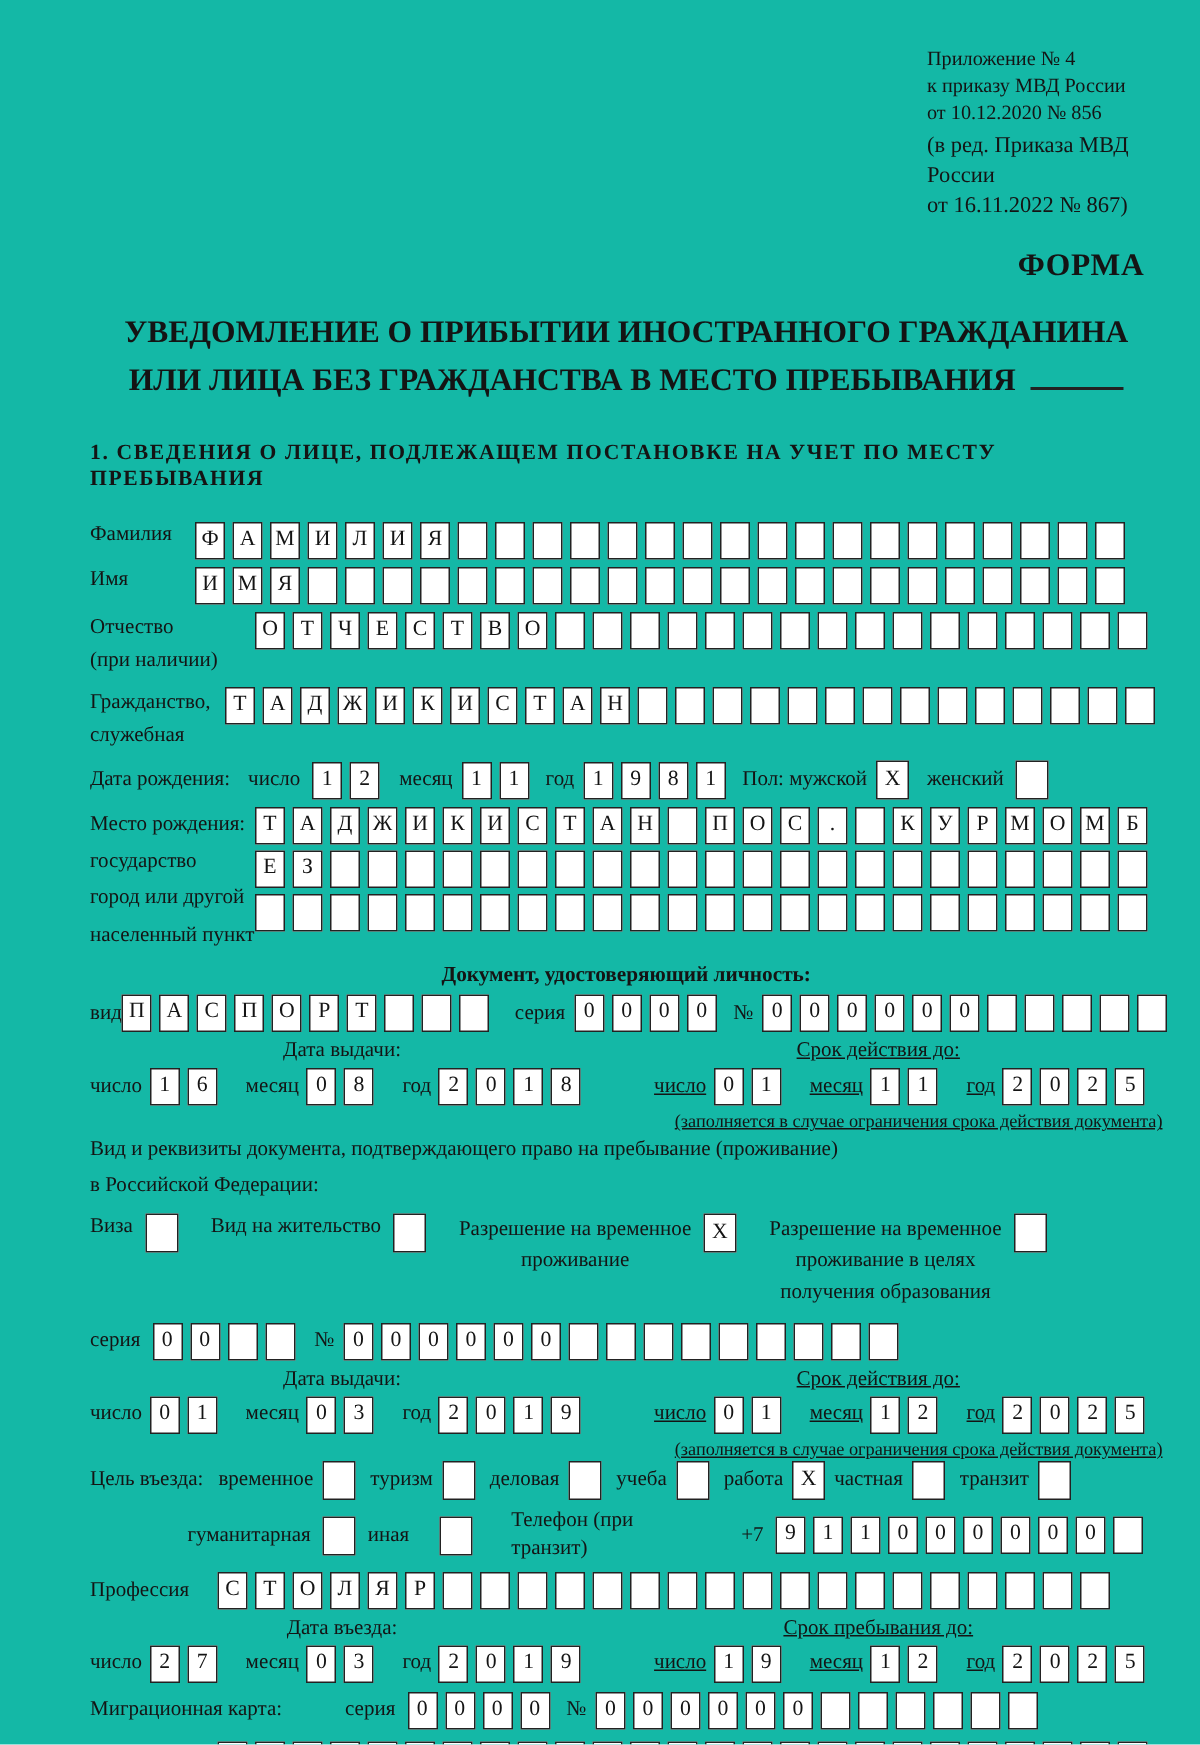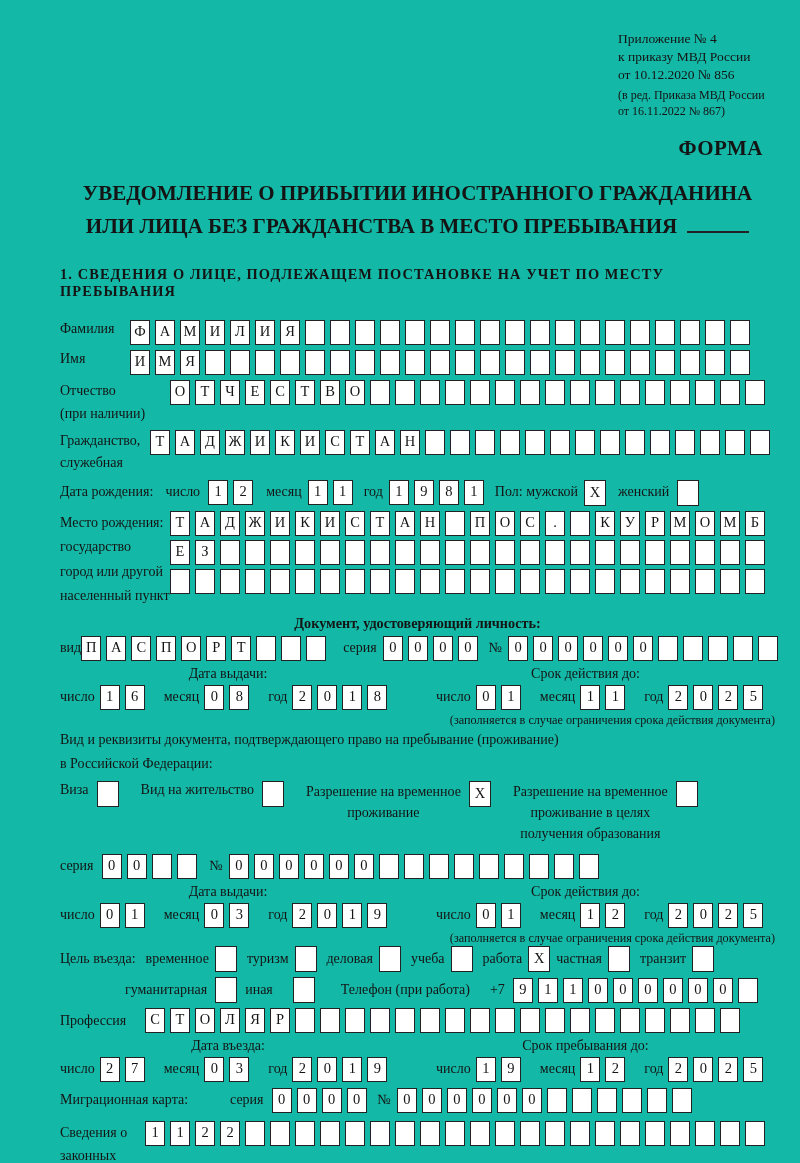--- a/index.html
+++ b/index.html
@@ -3,21 +3,21 @@
 <meta charset="utf-8">
 <style>
   html,body { margin:0; padding:0; background:#fff; }
   .page {
     width:800px; height:1163px; box-sizing:border-box;
     padding:30px 25px 0 60px; overflow:hidden; background:#14b8a6;
     font-family:"Liberation Serif", serif; color:#141414; font-size:14px;
   }
   
   .appendix { margin-left:558px; font-size:13.5px; line-height:1.32; }
-  .appendix .rev { font-size:12px; }
+  .appendix .rev { font-size:15px; }
   .appendix .rev.first { margin-top:5px; }
   .forma { text-align:right; padding-right:12px; font-weight:bold; font-size:21px; margin-top:16px; letter-spacing:.5px; }
   
   .title { text-align:center; font-weight:bold; font-size:21px; line-height:1.55; margin-top:16px; }
   .blank-line { display:inline-block; width:62px; border-bottom:2.4px solid #222; margin-left:10px; }
   .section-heading { font-weight:bold; font-size:14.4px; letter-spacing:1.1px; margin-top:24px; margin-bottom:20px; }
   
   .box {
     display:inline-block; box-sizing:border-box; width:20px; height:25px;
     border:1.8px solid #222; margin-right:5px; text-align:center;
@@ -38,21 +38,21 @@
   .mr8 { margin-right:8px; }
   .mr12 { margin-right:12px; }
   .ml12 { margin-left:12px; }
   .ml18 { margin-left:18px; }
   .box-col .boxes { margin-bottom:4px; }
   .box-col.wide .boxes { margin-bottom:23px; }
   .center-bold { text-align:center; font-weight:bold; font-size:14.2px; margin:6px 0 4px 0; }
   
   .dates { display:flex; margin-top:4px; }
   .dates-col.left  { width:47%; flex:none; }
-  .dates-col.right { width:53%; flex:none; }
+  .dates-col.right { width:53%; flex:none;text-decoration:underline; }
   .dates-head { text-align:center; margin-bottom:3px; }
   .dates-line { display:flex; align-items:center; }
   .dates-line .lbl { margin-right:5px; }
   .dates-line .grp { margin-left:14px; }
   .dates-note { font-size:12.2px; text-align:right; margin-top:3px; }
   .plain { line-height:1.7; }
   
   .permits { display:flex; align-items:flex-start; margin-top:6px; margin-bottom:10px; }
   .permits .multi { text-align:center; line-height:1.5; }
   .permits .cbwrap { margin:0 22px 0 8px; }
@@ -245,21 +245,21 @@
     <span class="boxes cbx gap"><span class="box checkbox"></span></span>
     <span class="lbl">транзит</span>
     <span class="boxes cbx"><span class="box checkbox"></span></span>
   </div>
 
   <div class="inline-row purpose2">
     <span class="lbl">гуманитарная</span>
     <span class="boxes cbx mr12"><span class="box checkbox"></span></span>
     <span class="lbl">иная</span>
     <span class="boxes cbx ml12"><span class="box checkbox"></span></span>
-    <span class="lbl ml18">Телефон (при работа)</span>
+    <span class="lbl ml18">Телефон (при транзит)</span>
     <span class="lbl ml12">+7</span>
     <span class="boxes"><span class="box">9</span><span class="box">1</span><span class="box">1</span><span class="box">0</span><span class="box">0</span><span class="box">0</span><span class="box">0</span><span class="box">0</span><span class="box">0</span><span class="box"></span></span>
   </div>
 
   <div class="row">
     <div class="lbl w85" style="padding-top:4px">Профессия</div>
     <div class="boxes"><span class="box">С</span><span class="box">Т</span><span class="box">О</span><span class="box">Л</span><span class="box">Я</span><span class="box">Р</span><span class="box"></span><span class="box"></span><span class="box"></span><span class="box"></span><span class="box"></span><span class="box"></span><span class="box"></span><span class="box"></span><span class="box"></span><span class="box"></span><span class="box"></span><span class="box"></span><span class="box"></span><span class="box"></span><span class="box"></span><span class="box"></span><span class="box"></span><span class="box"></span></div>
   </div>
 
   <div class="dates">

